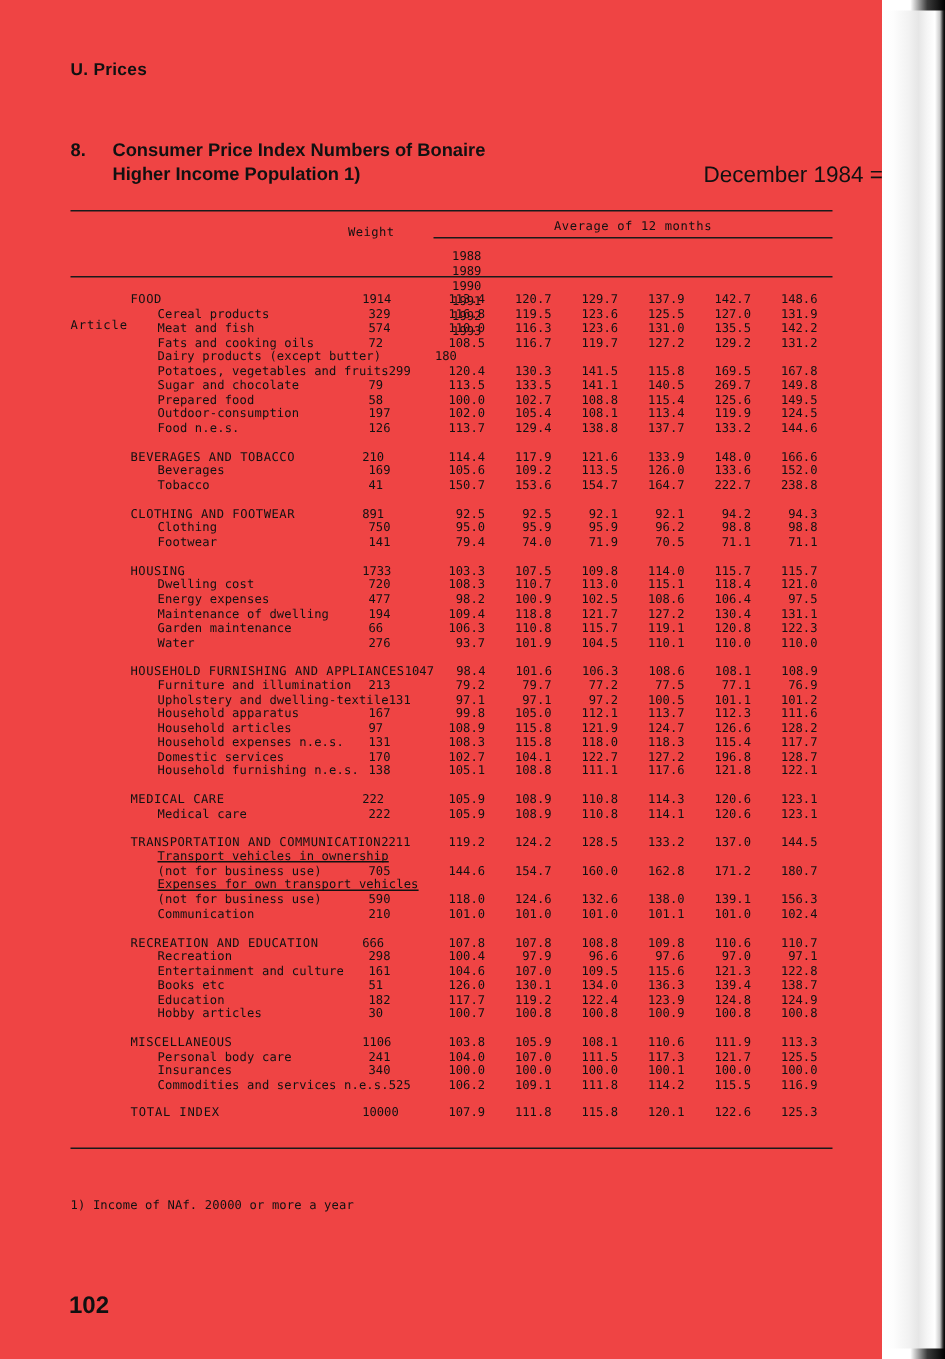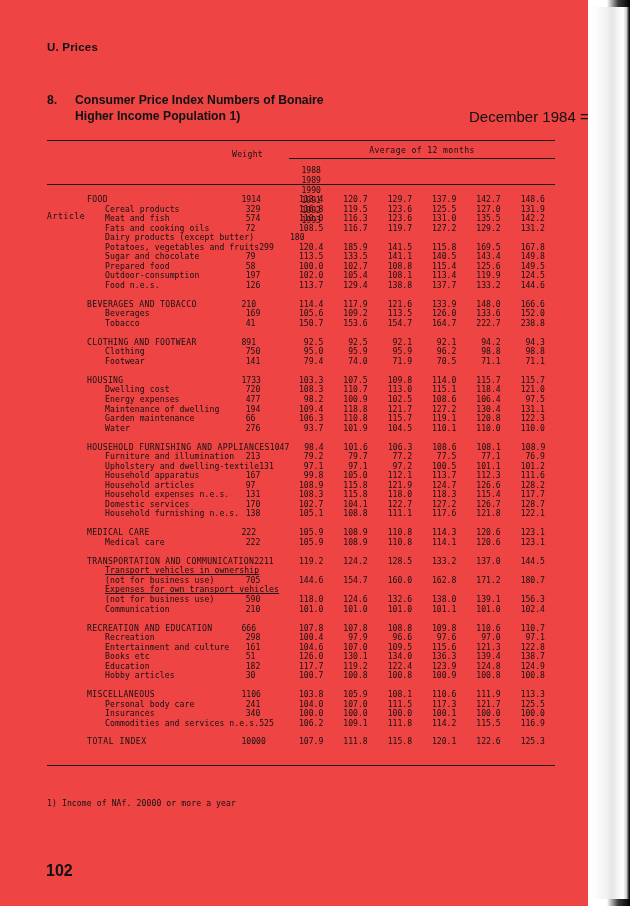--- a/index.html
+++ b/index.html
@@ -315,36 +315,36 @@
         </div>
         <div class="row sub">
           <div class="label">Dairy products (except butter)</div>
           <div class="weight">180</div>
         </div>
         <div class="row sub">
           <div class="label">Potatoes, vegetables and fruits</div>
           <div class="weight">299</div>
           <div class="vals">
             <span>120.4</span>
-            <span>185.9</span>
+            <span>130.3</span>
             <span>141.5</span>
             <span>115.8</span>
             <span>169.5</span>
             <span>167.8</span>
           </div>
         </div>
         <div class="row sub">
           <div class="label">Sugar and chocolate</div>
           <div class="weight">79</div>
           <div class="vals">
             <span>113.5</span>
             <span>133.5</span>
             <span>141.1</span>
             <span>140.5</span>
-            <span>143.4</span>
+            <span>269.7</span>
             <span>149.8</span>
           </div>
         </div>
         <div class="row sub">
           <div class="label">Prepared food</div>
           <div class="weight">58</div>
           <div class="vals">
             <span>100.0</span>
             <span>102.7</span>
             <span>108.8</span>
@@ -598,21 +598,21 @@
           </div>
         </div>
         <div class="row sub">
           <div class="label">Domestic services</div>
           <div class="weight">170</div>
           <div class="vals">
             <span>102.7</span>
             <span>104.1</span>
             <span>122.7</span>
             <span>127.2</span>
-            <span>126.7</span>
+            <span>196.8</span>
             <span>128.7</span>
           </div>
         </div>
         <div class="row sub">
           <div class="label">Household furnishing n.e.s.</div>
           <div class="weight">138</div>
           <div class="vals">
             <span>105.1</span>
             <span>108.8</span>
             <span>111.1</span>

